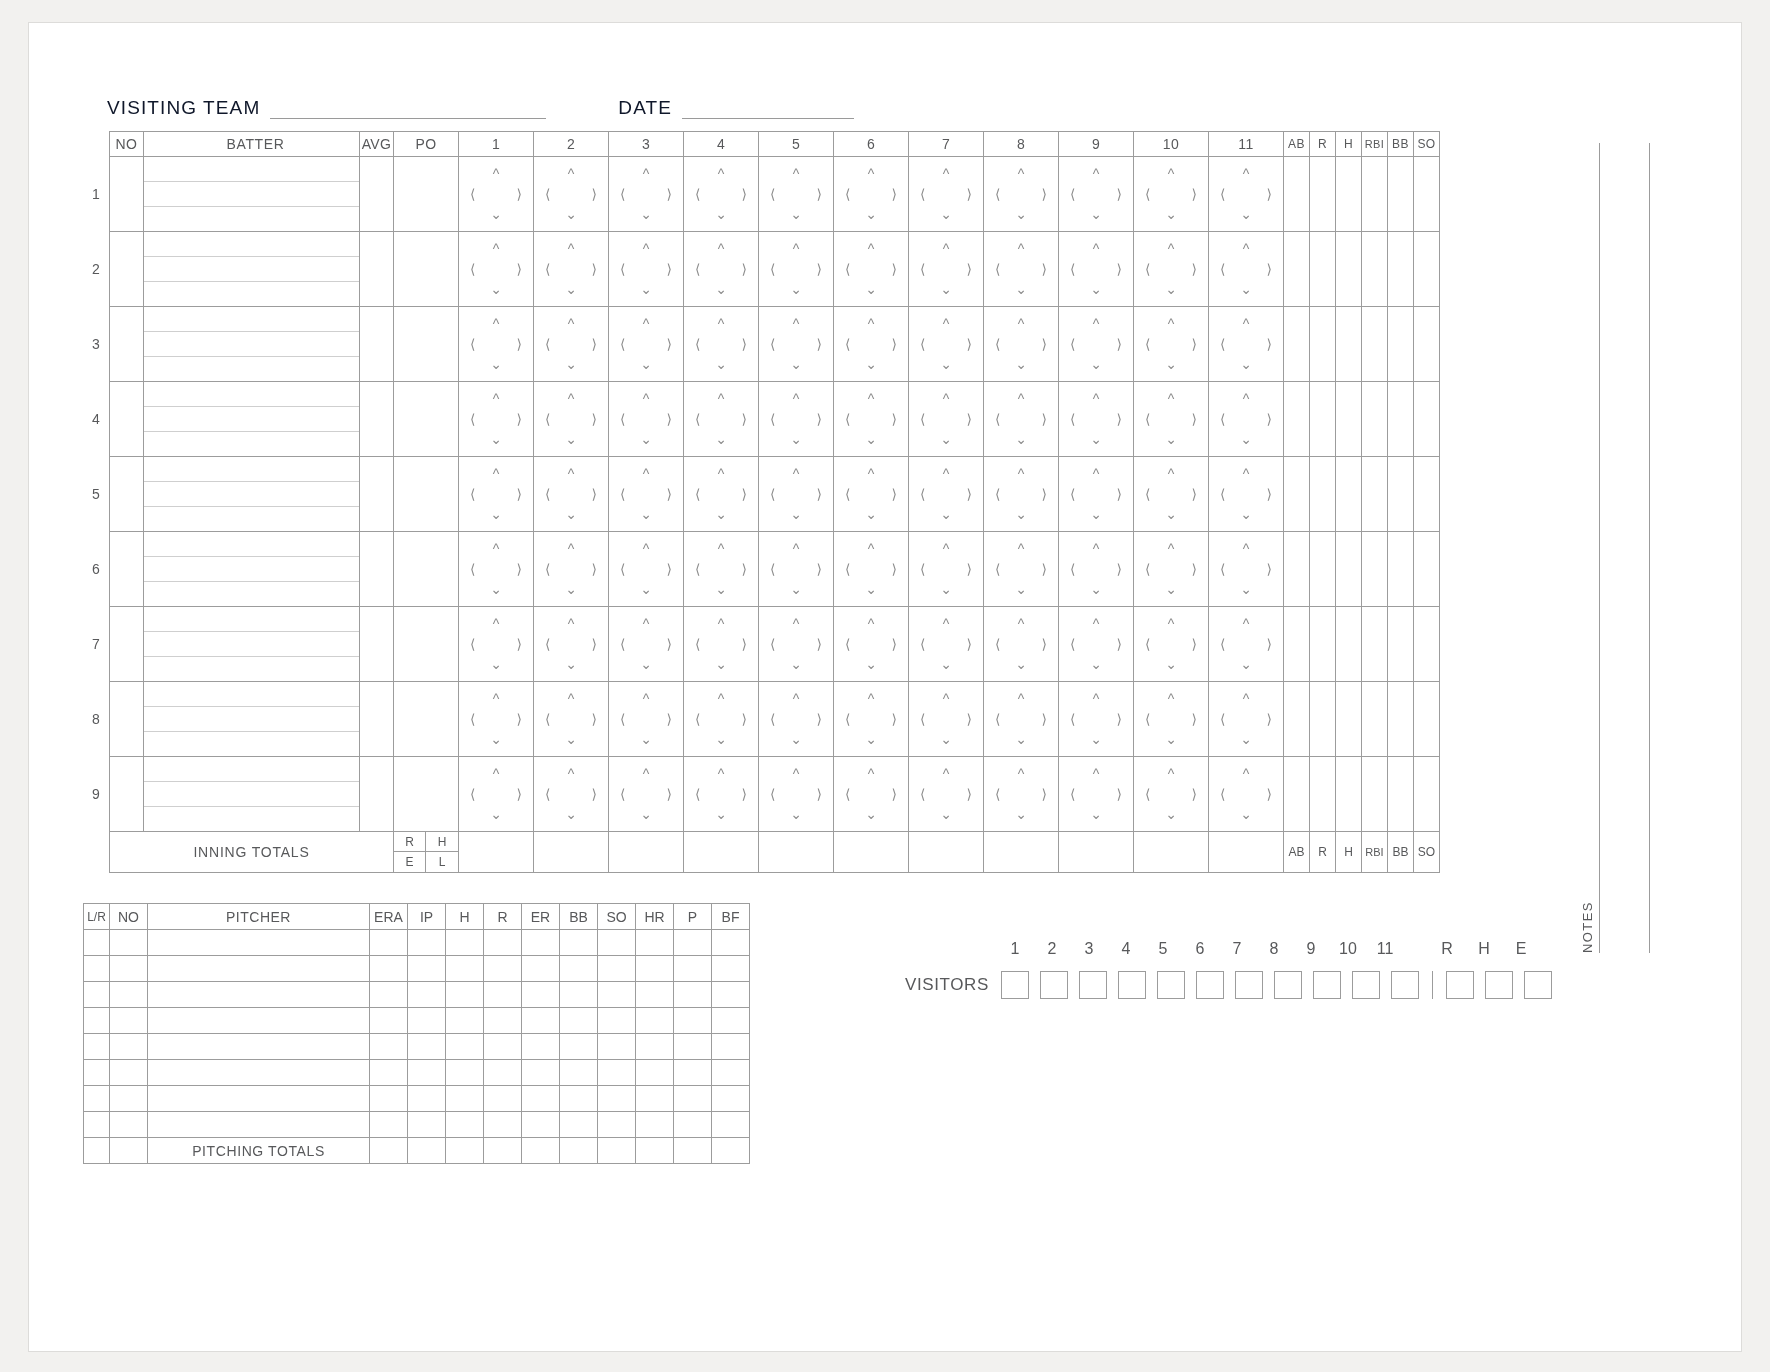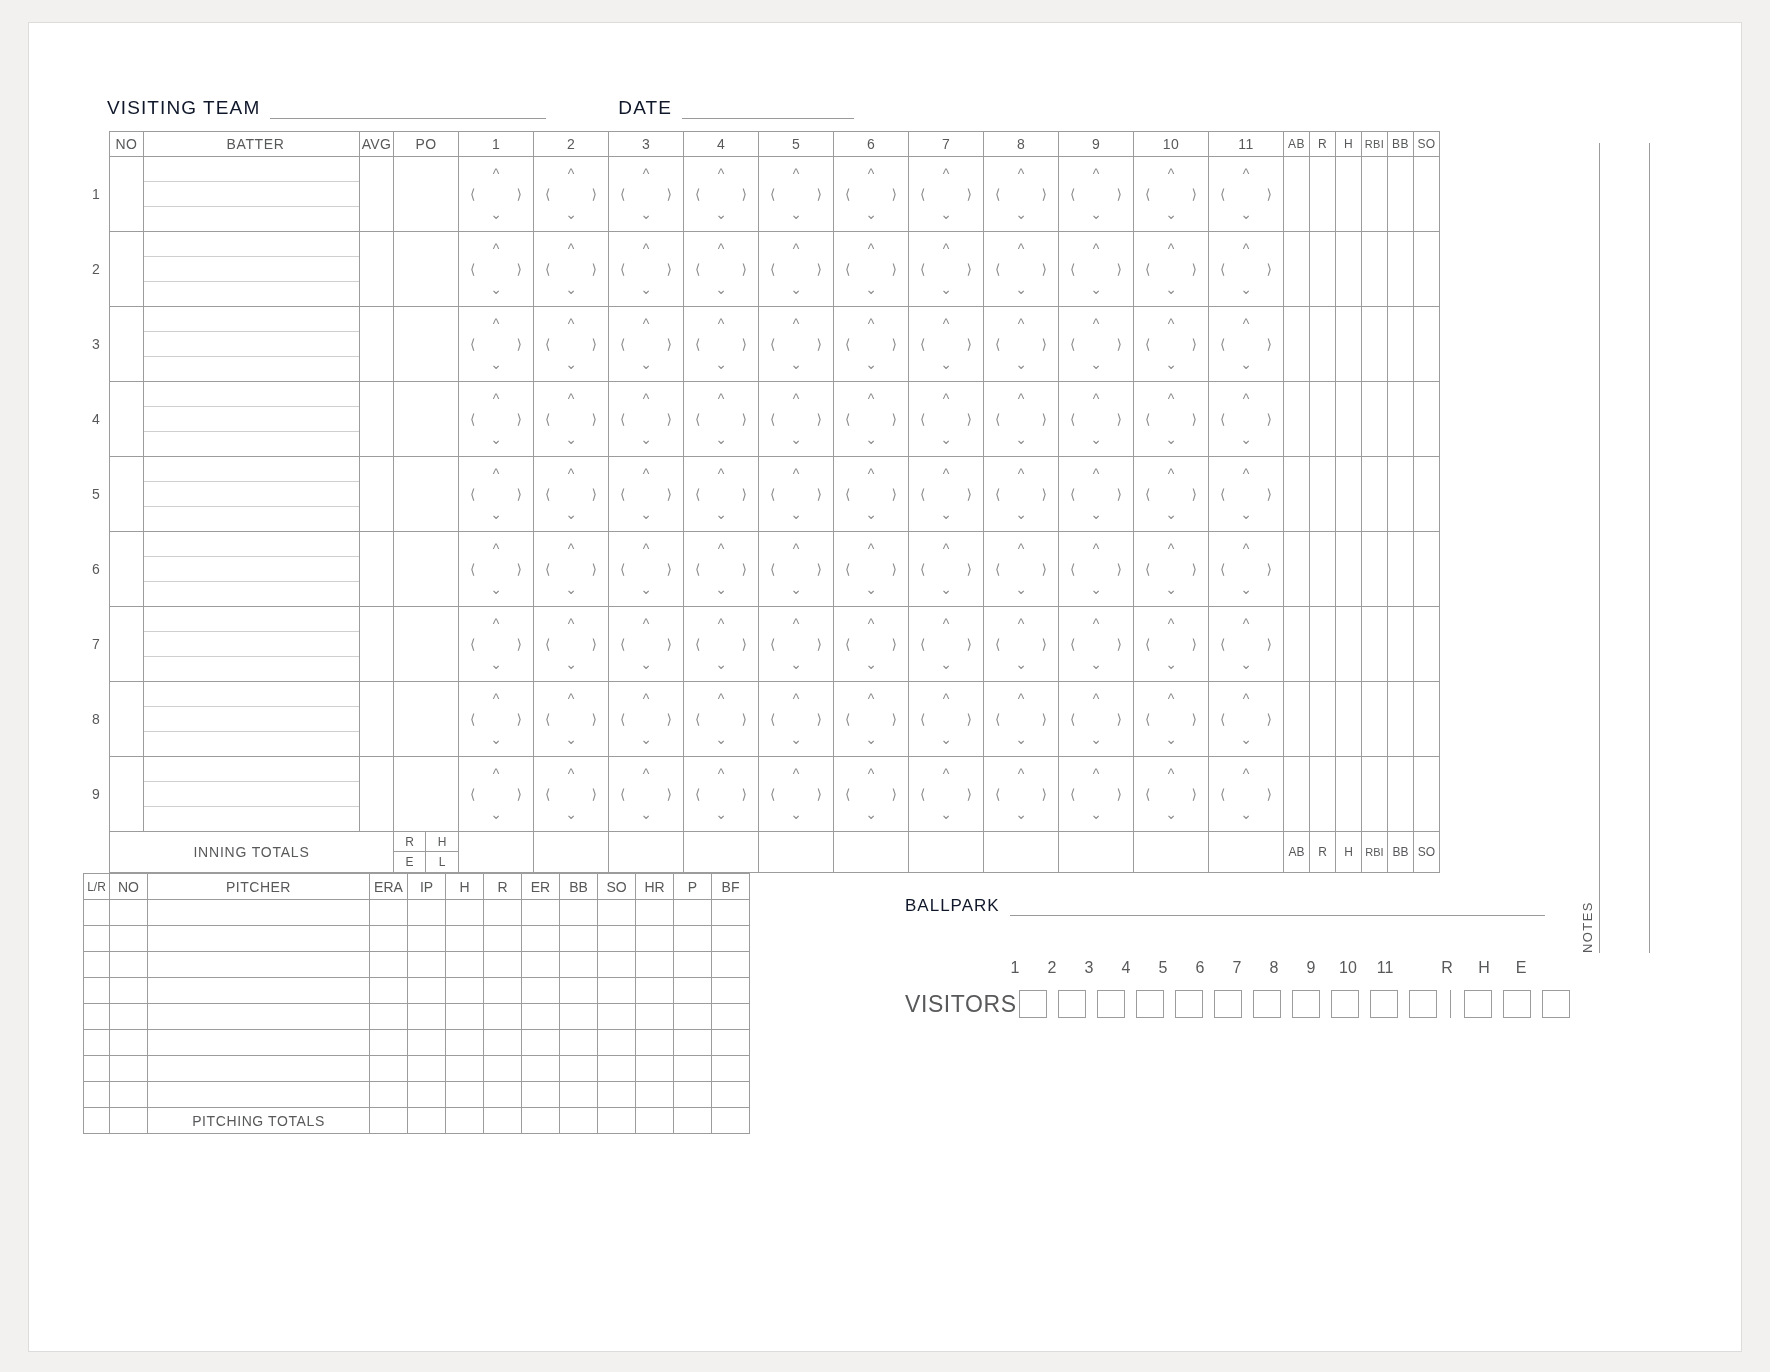--- a/index.html
+++ b/index.html
@@ -197,20 +197,21 @@
     transform-origin: left bottom;
     font-size: 13px;
     letter-spacing: 1.4px;
     color: #58595b;
     white-space: nowrap;
   }
 
   
   .lower {
     position: relative;
+    margin-top: 30px;
     height: 260px;
   }
   table.pitch {
     border-collapse: collapse;
     table-layout: fixed;
   }
   table.pitch td {
     border: 1px solid #9c9c9c;
     height: 25px;
     font-size: 14px;
@@ -247,21 +248,21 @@
   .linescore { margin-top: 6px; }
   .ls-row {
     display: flex;
     align-items: center;
     height: 36px;
   }
   .ls-name {
     width: 102px;
     text-align: right;
     padding-right: 12px;
-    font-size: 23px;
+    font-size: 17px;
     color: #58595b;
     letter-spacing: .6px;
   }
   .ls-box {
     width: 26px;
     height: 26px;
     border: 1.5px solid #9c9c9c;
     margin-right: 11px;
     background: #fff;
   }
@@ -1525,24 +1526,20 @@
             <td></td>
             <td></td>
             <td></td>
             <td></td>
             <td></td>
           </tr>
         </tbody>
           </table>
 
         <div class="rightblock">
-          <div class="bp-line">
-            <span class="lbl">BALLPARK</span>
-            <span class="rule"></span>
-          </div>
 
           <div class="linescore">
             <div class="ls-row">
               <div class="ls-name"></div>
               <div id="ls-head-innings" style="display:flex">
                   <div class="ls-num">1</div>
                   <div class="ls-num">2</div>
                   <div class="ls-num">3</div>
                   <div class="ls-num">4</div>
                   <div class="ls-num">5</div>

